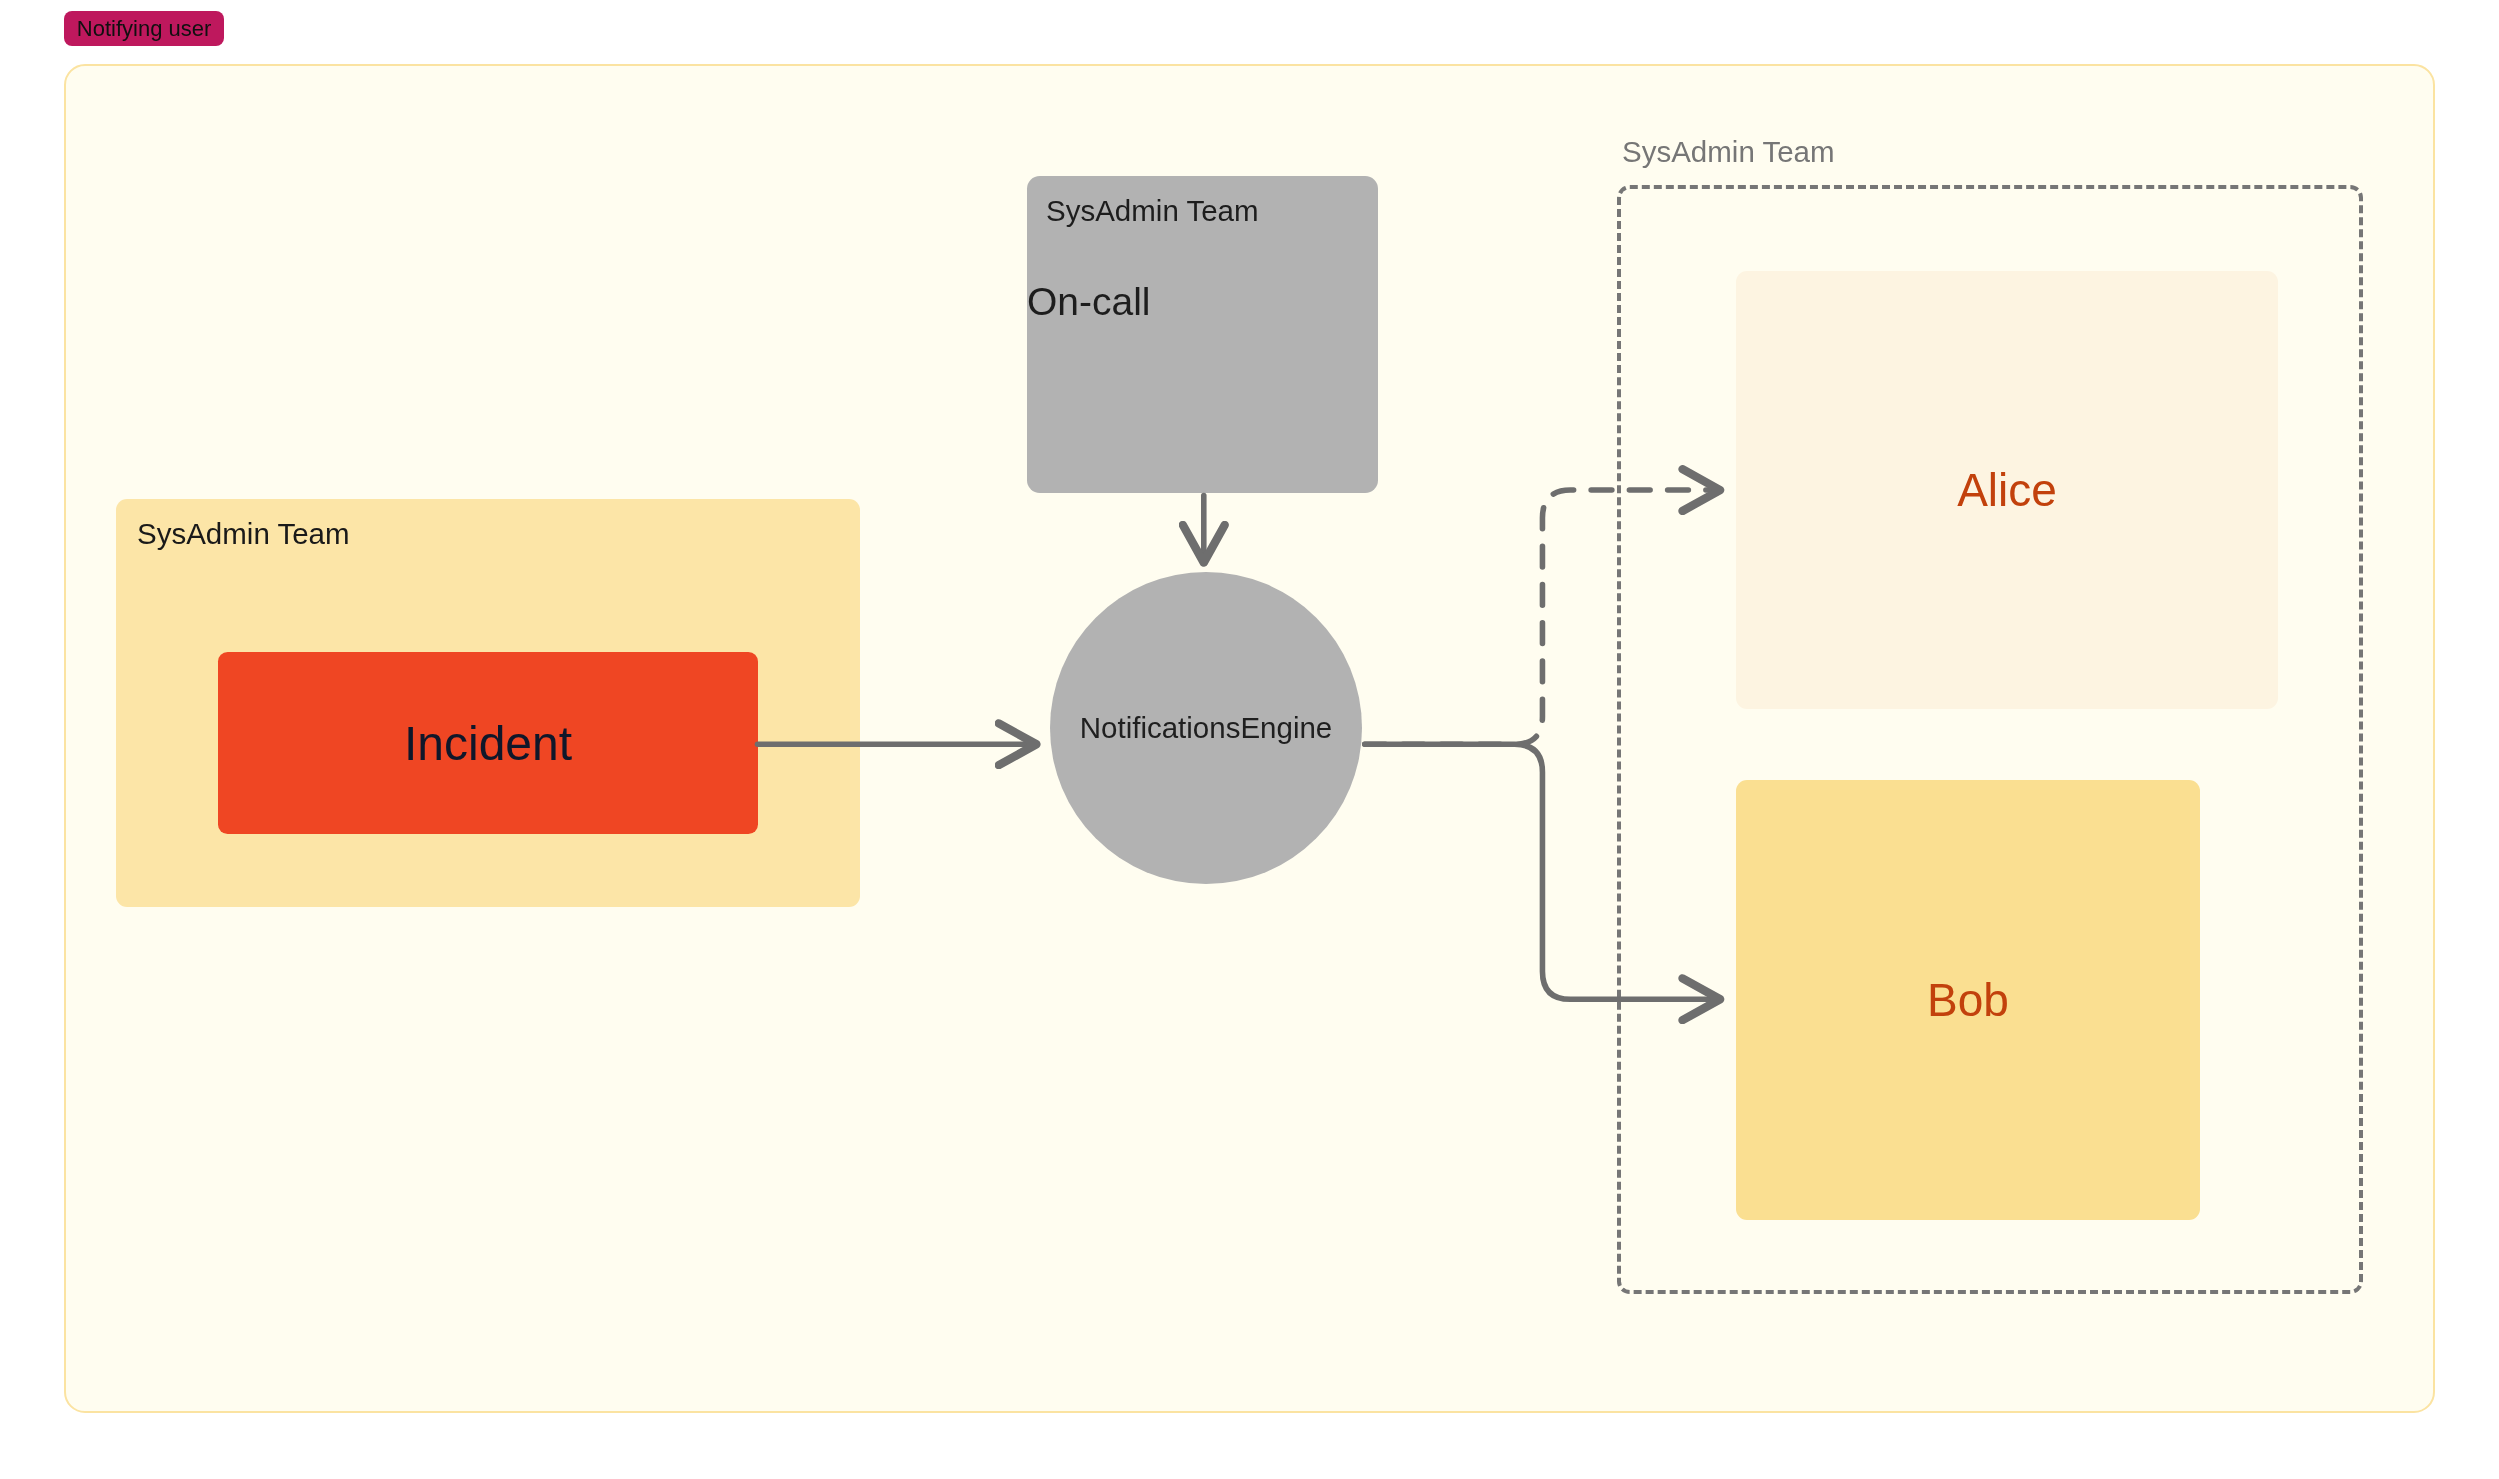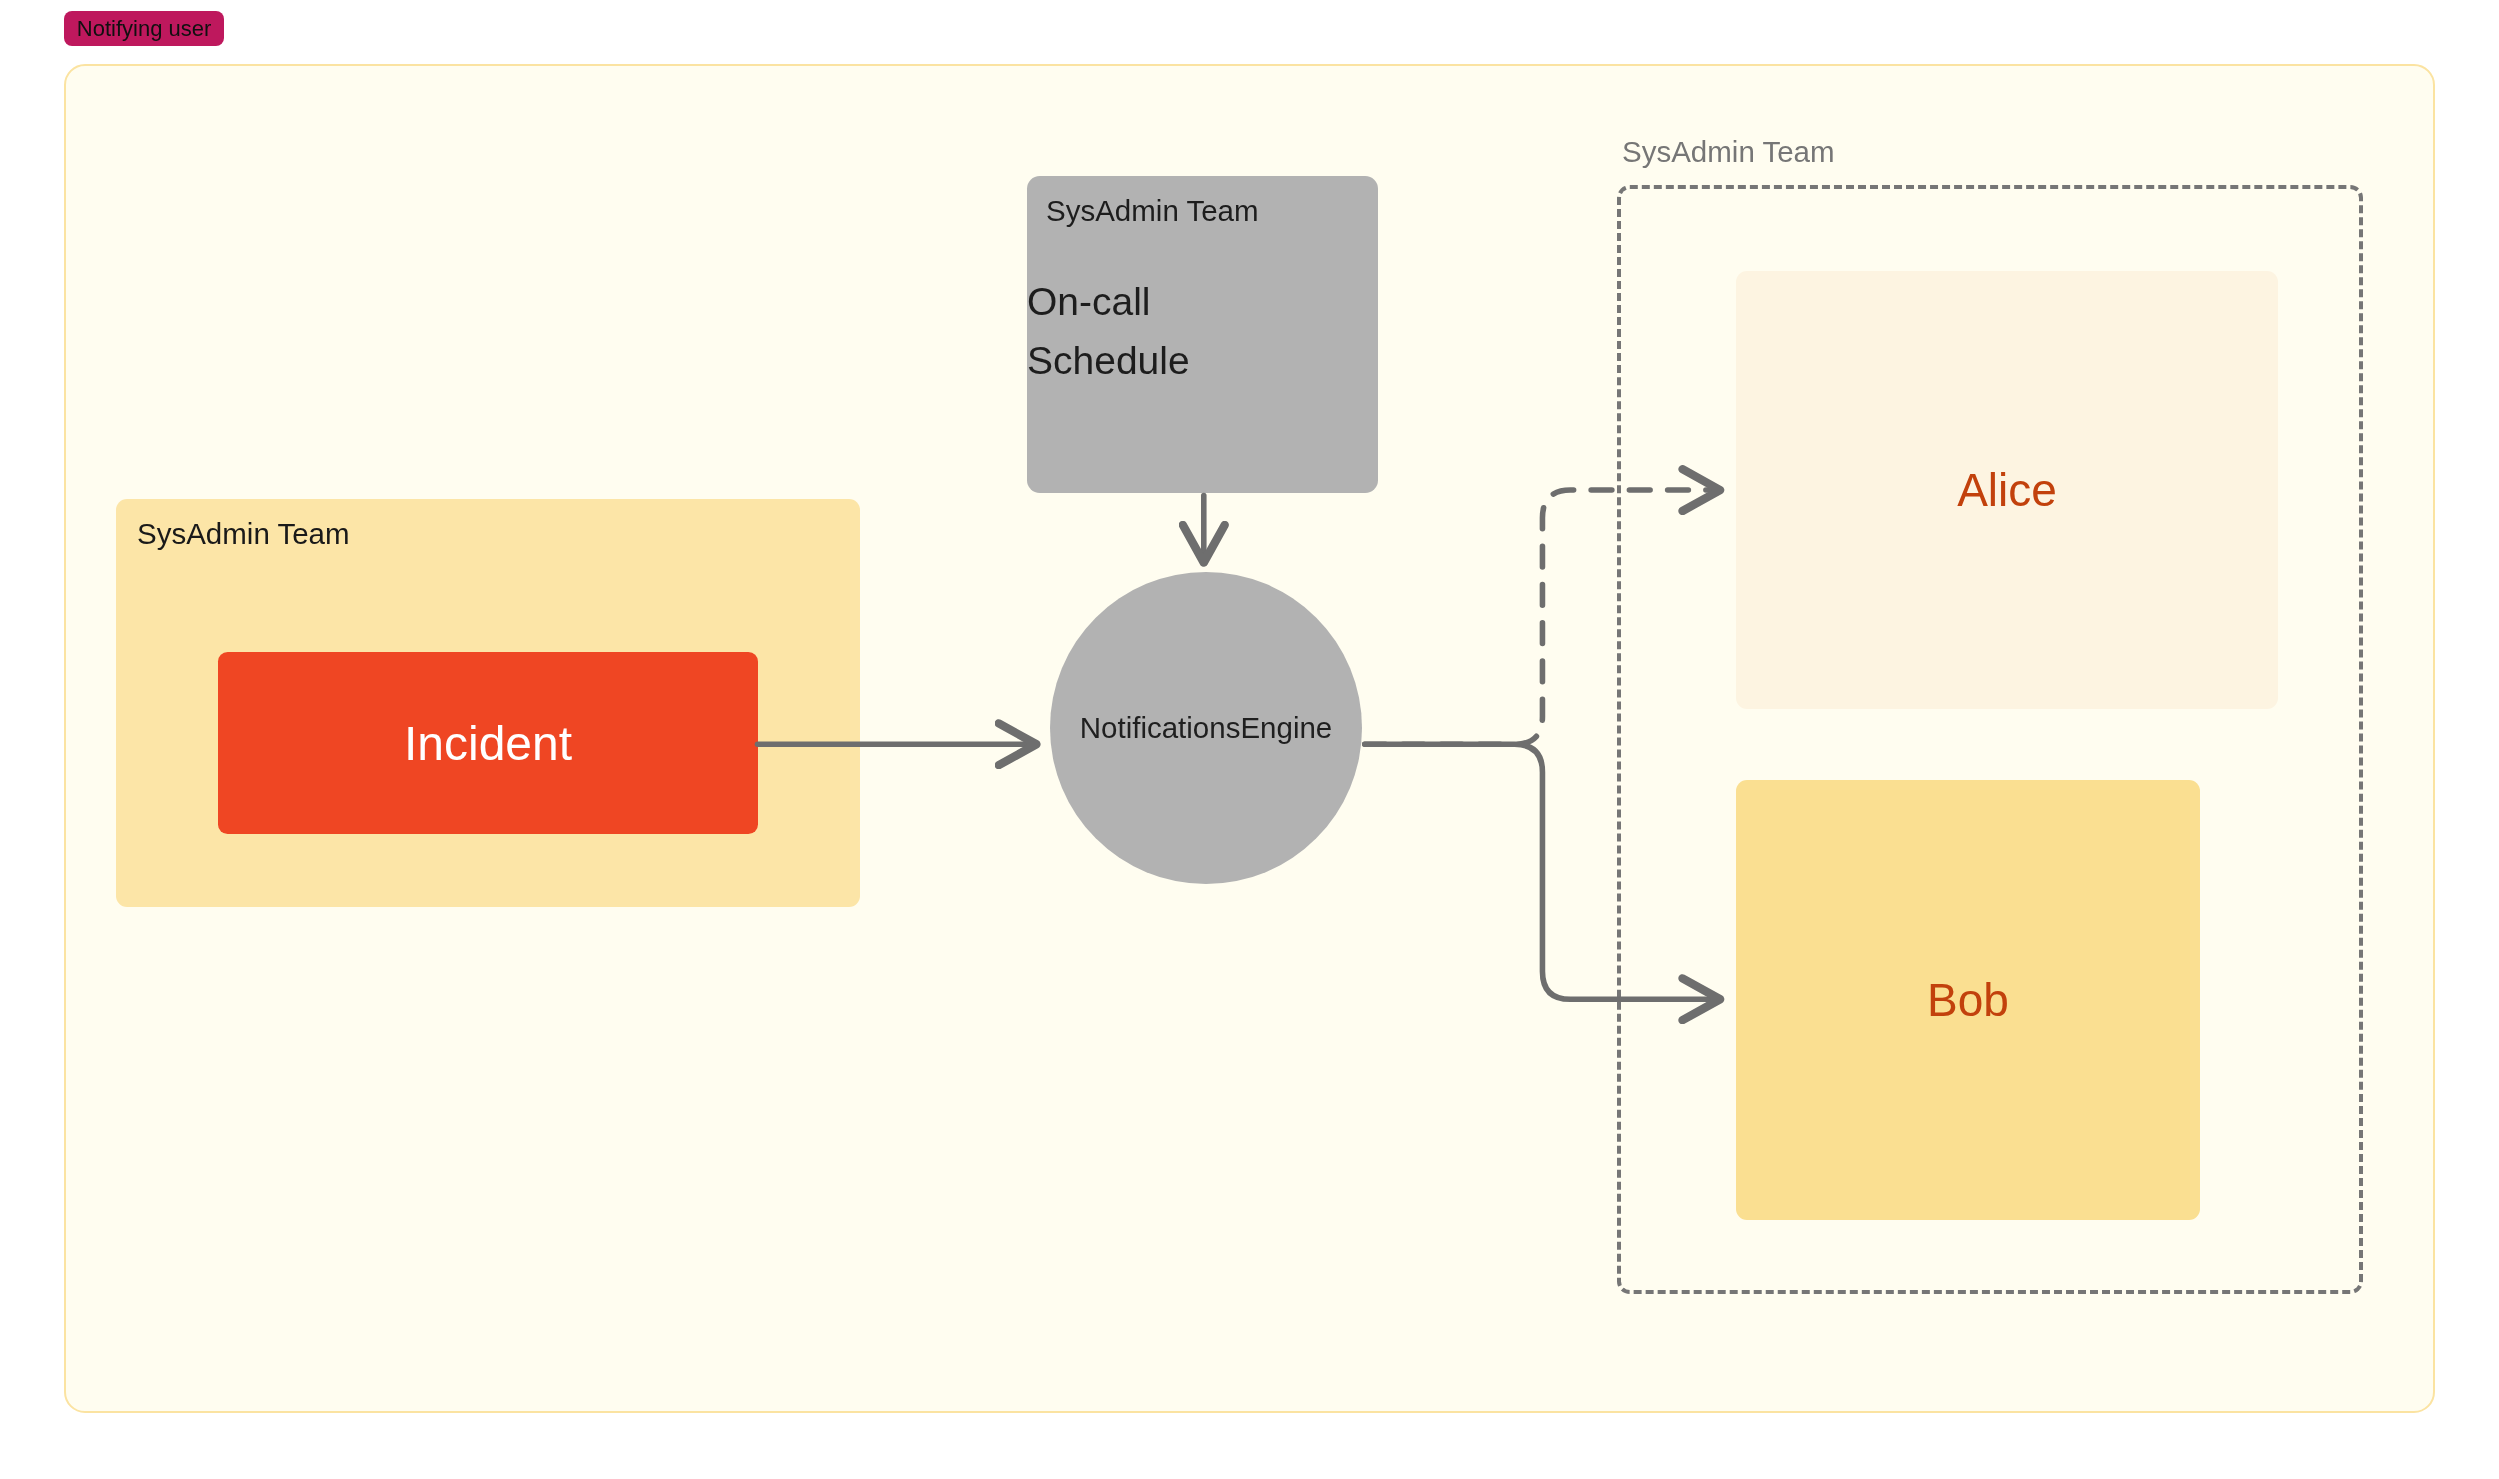--- a/index.html
+++ b/index.html
@@ -85,21 +85,21 @@
     position: absolute;
     left: 218px;
     top: 652px;
     width: 540px;
     height: 182px;
     background: #ef4623;
     border-radius: 9.6px;
     display: flex;
     align-items: center;
     justify-content: center;
-    color: #ffffff;
+    color: #0f172a;
     font-size: 48px;
     box-sizing: border-box;
   }
 
   
   .schedule-node {
     position: absolute;
     left: 1027px;
     top: 176px;
     width: 351px;
@@ -235,21 +235,20 @@
   </div>
 
   <div class="incident-node">
     <span>Incident</span>
   </div>
 
   <div class="schedule-node">
     <div class="group-label">SysAdmin Team</div>
     <div class="schedule-title">
       <div>On-call</div>
-      <div>Schedule</div>
     </div>
   </div>
 
   <div class="engine-node">
     <div class="engine-line">Notifications</div>
     <div class="engine-line">Engine</div>
   </div>
 
   <div class="dashed-group-label">SysAdmin Team</div>
   <div class="team-group-dashed"></div>

